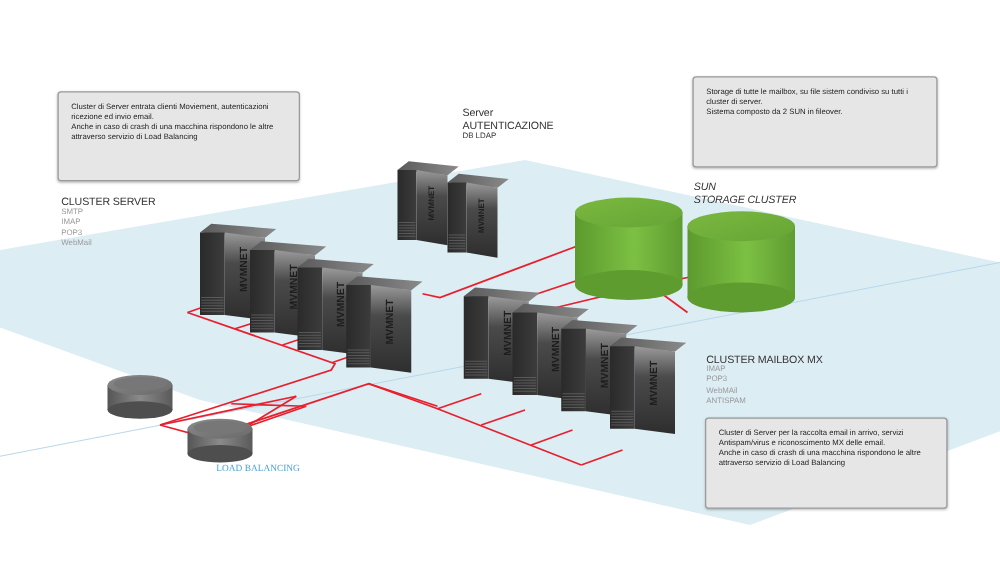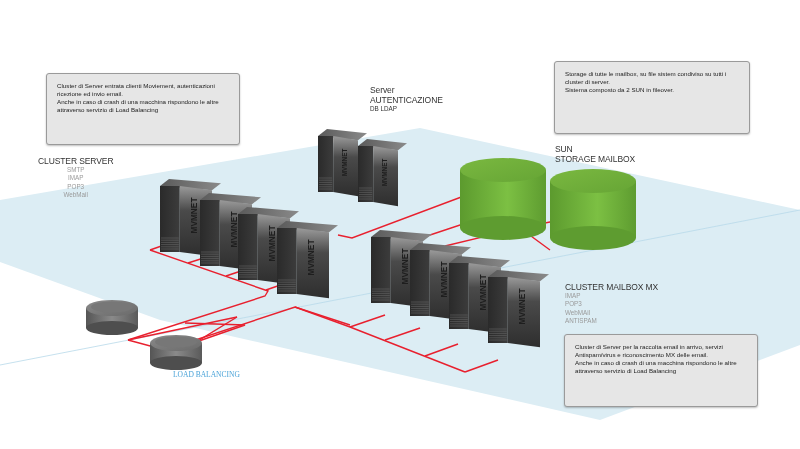--- a/index.html
+++ b/index.html
@@ -249,37 +249,37 @@
   <p>cluster di server.</p>
   <p>Sistema composto da 2 SUN in fileover.</p>
 </div>
 <div class="note" style="left:564px; top:334px; width:194px; height:73px;">
   <p>Cluster di Server per la raccolta email in arrivo, servizi</p>
   <p>Antispam/virus e riconoscimento MX delle email.</p>
   <p>Anche in caso di crash di una macchina rispondono le altre</p>
   <p>attraverso servizio di Load Balancing</p>
 </div>
 
-<div class="label" style="left:38px; top:156px;text-align:center;">
+<div class="label" style="left:49px; top:156px;">
   <div class="title">CLUSTER SERVER</div>
   <div class="sub">SMTP</div>
   <div class="sub">IMAP</div>
   <div class="sub">POP3</div>
   <div class="sub">WebMail</div>
 </div>
 
 <div class="label" style="left:370px; top:85px;">
   <div class="title">Server</div>
   <div class="title">AUTENTICAZIONE</div>
   <div class="subdark">DB LDAP</div>
 </div>
 
-<div class="label" style="left:555px; top:144px;">
+<div class="label" style="left:555px; top:144px;font-style:italic;">
   <div class="title">SUN</div>
-  <div class="title">STORAGE MAILBOX</div>
+  <div class="title">STORAGE CLUSTER</div>
 </div>
 
 <div class="label" style="left:565px; top:282px;">
   <div class="title">CLUSTER MAILBOX MX</div>
   <div class="sub">IMAP</div>
   <div class="sub">POP3</div>
   <div class="sub">WebMAil</div>
   <div class="sub">ANTISPAM</div>
 </div>
 

